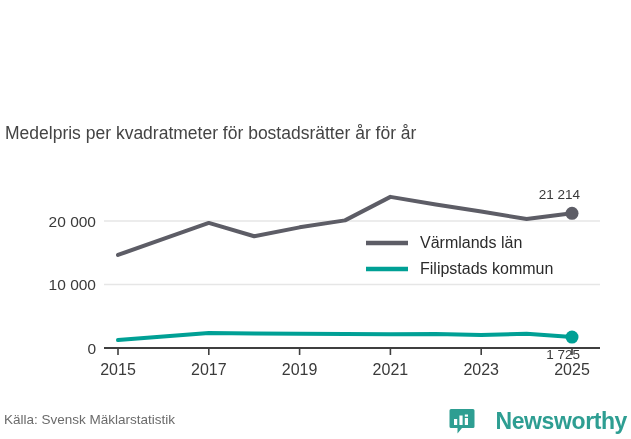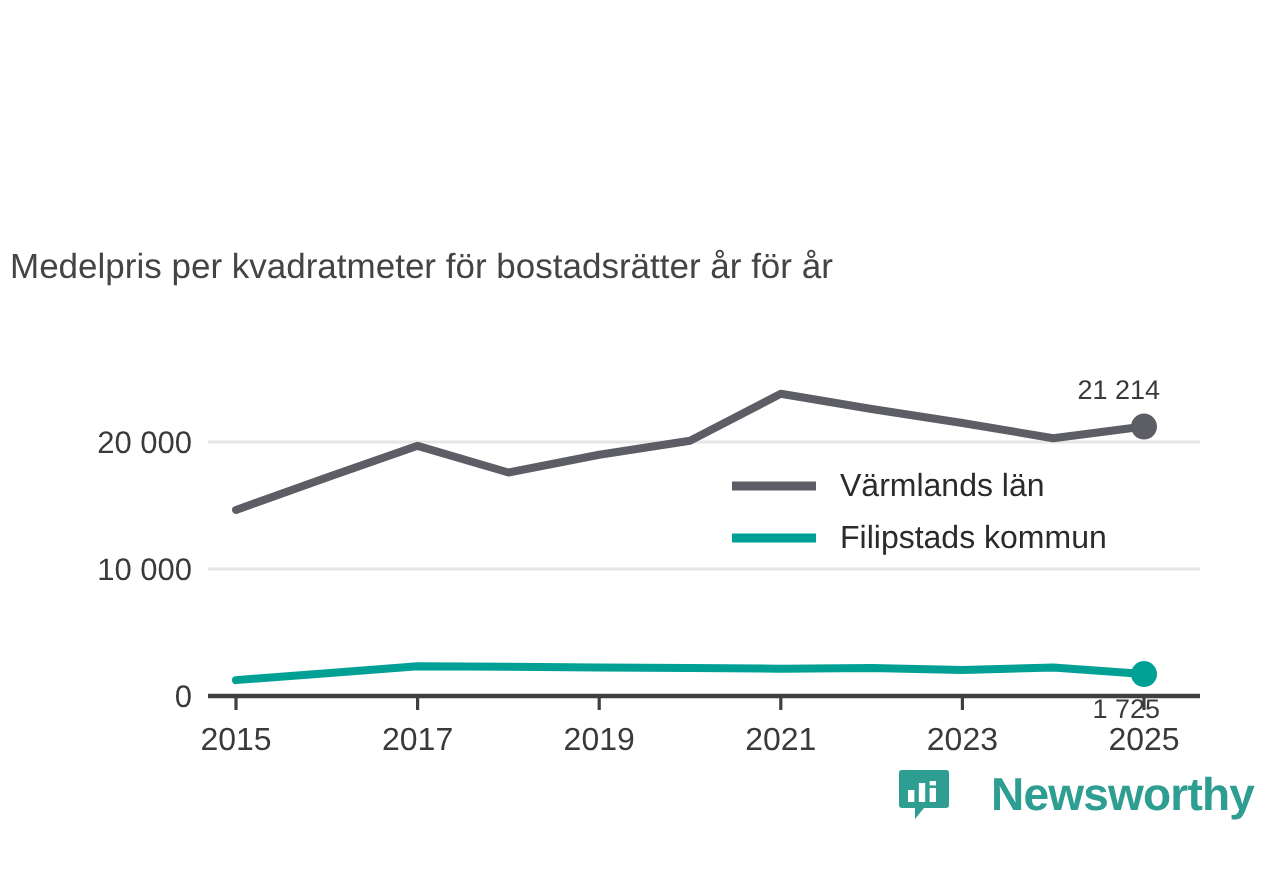--- a/index.html
+++ b/index.html
@@ -83,21 +83,21 @@
   #footer-source {
     position: absolute;
     left: 4px;
     top: 412px;
     font-size: 13.5px;
     color: #6b6b6b;
   }
   #logo {
     position: absolute;
     right: 4px;
-    top: 382px;
+    top: 406px;
     height: 30px;
     display: flex;
     align-items: center;
     gap: 20px;
   }
   #logo-wordmark {
     font-size: 23px;
     font-weight: 700;
     color: #2e9e92;
     letter-spacing: -0.4px;
@@ -151,20 +151,21 @@
         </g>
       <g id="legend-group">
           <line x1="366" x2="408" y1="68" y2="68" stroke="#5d5d66" stroke-width="4.5" stroke-linecap="butt"></line>
           <text x="420" y="69" class="legend-text">Värmlands län</text>
           <line x1="366" x2="408" y1="94" y2="94" stroke="#00a095" stroke-width="4.5" stroke-linecap="butt"></line>
           <text x="420" y="95" class="legend-text">Filipstads kommun</text>
         </g>
     </svg>
   </div>
 
+  <div id="footer-source">Källa: Svensk Mäklarstatistik</div>
 
   <div id="logo">
     <svg width="28" height="28" viewBox="0 0 28 28">
       <path d="M3 2 h22 a1.5 1.5 0 0 1 1.5 1.5 v16 a1.5 1.5 0 0 1 -1.5 1.5 h-11 l-4.5 5.5 v-5.5 h-6.5 a1.5 1.5 0 0 1 -1.5 -1.5 v-16 a1.5 1.5 0 0 1 1.5 -1.5 z" fill="#2e9e92"></path>
       <rect x="6" y="12" width="3.2" height="6" fill="#ffffff"></rect>
       <rect x="11.4" y="8.5" width="3.2" height="9.5" fill="#ffffff"></rect>
       <rect x="16.8" y="11" width="3.2" height="7" fill="#ffffff"></rect>
       <rect x="16.8" y="7.5" width="3.2" height="2.2" fill="#ffffff"></rect>
     </svg>
     <span id="logo-wordmark">Newsworthy</span>

